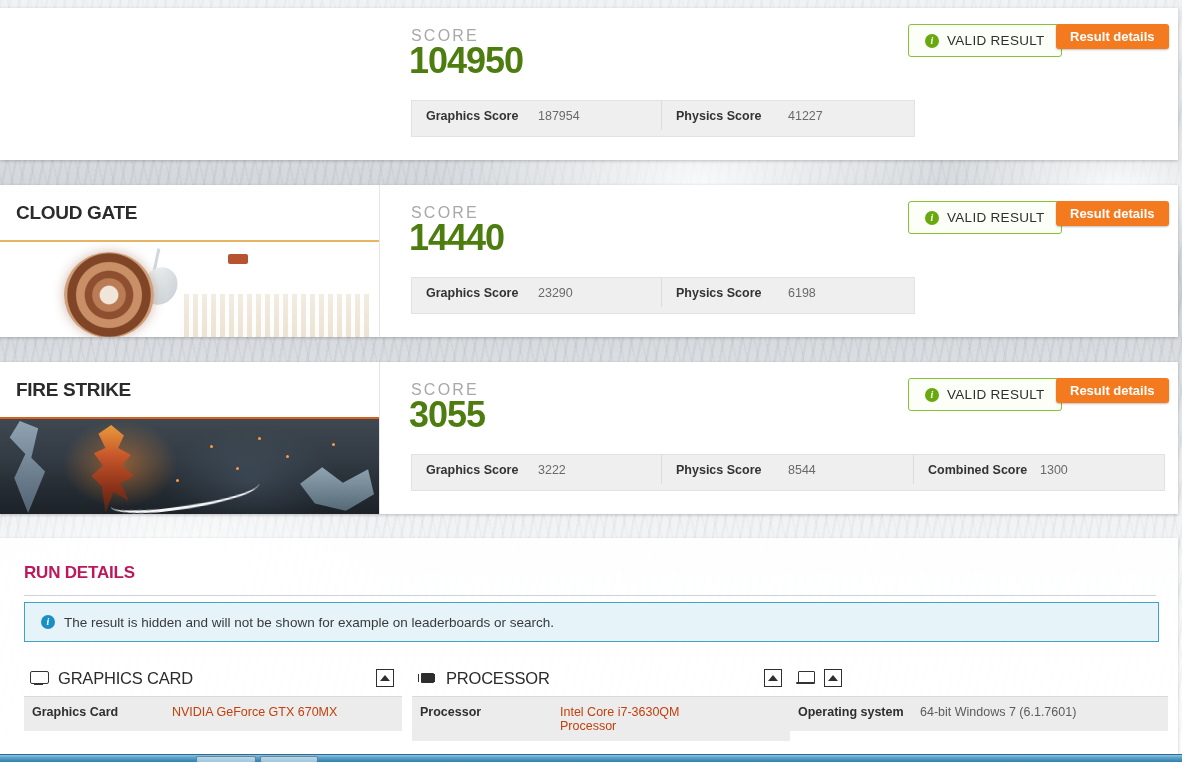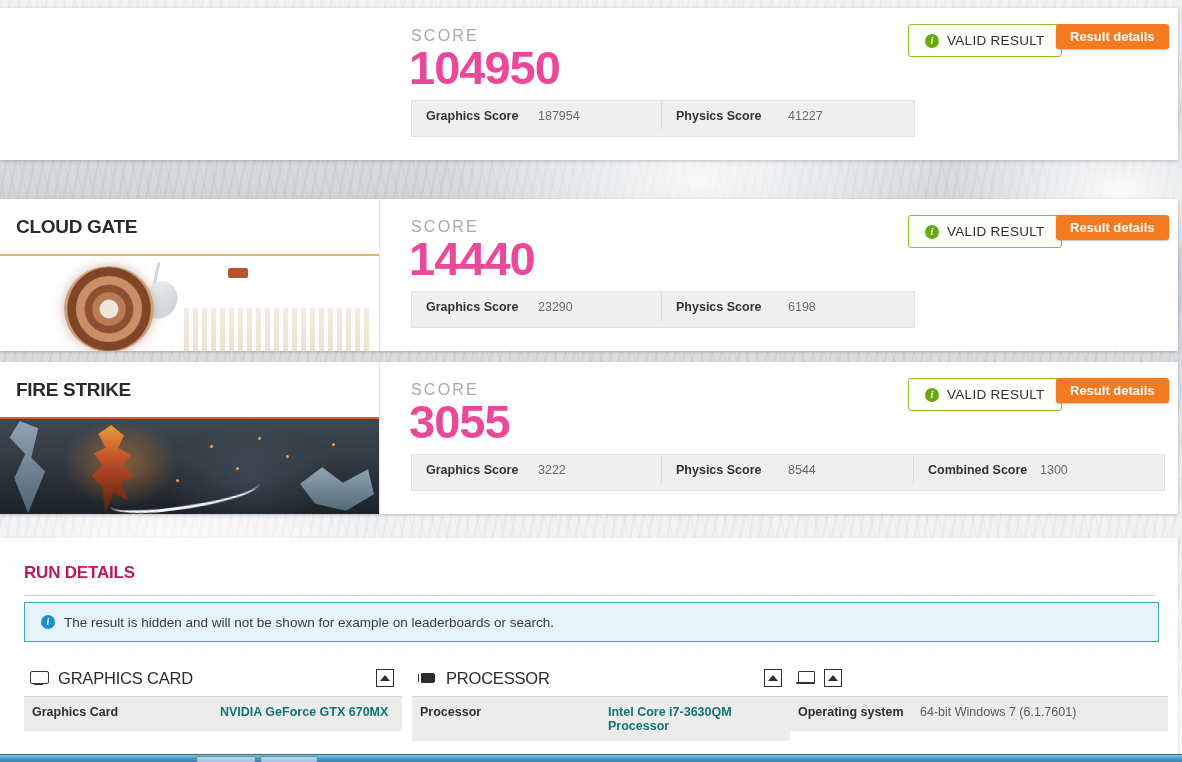--- a/index.html
+++ b/index.html
@@ -212,23 +212,23 @@
     position: absolute;
     left: 30px; top: 19px;
     font-size: 16px;
     letter-spacing: 2.2px;
     color: #a8a8a8;
     font-weight: normal;
   }
   .score-value {
     position: absolute;
     left: 28px; top: 32px;
-    font-size: 47px;
-    font-weight: bold;
-    color: #ec4899;
+    font-size: 36px;
+    font-weight: bold;
+    color: #4d7c0f;
     letter-spacing: -1px;
   }
   .subscores {
     position: absolute;
     left: 30px;
     top: 92px;
     height: 37px;
     display: flex;
     background: #efefef;
     border: 1px solid #e2e2e2;
@@ -446,23 +446,22 @@
   }
   .spec-row.alt { background: #ececec; }
   .spec-row .sk {
     width: 140px;
     font-weight: bold;
     color: #2f2f2f;
     flex: 0 0 auto;
   }
   .spec-row .sv { color: #5c5c5c; }
   .spec-row .sv.link {
-    color: #0f766e;
-    font-weight: bold;
-    margin-left: 48px;
+    color: #c2410c;
+    font-weight: normal;
   }
 
   
   #taskbar {
     position: absolute;
     left: 0; bottom: 0;
     width: 1182px; height: 8px;
     background: linear-gradient(180deg, #8fc3e0 0%, #5ea4ca 35%, #2e7fae 100%);
     z-index: 10;
     border-top: 1px solid #2c6c92;
@@ -498,21 +497,21 @@
         </div>
       </div>
       <div class="valid-badge" style="left:527px">
         <span class="info-dot">i</span>
         <span>VALID RESULT</span>
       </div>
       <button class="details-btn" style="left:675px">Result details</button>
     </div>
   </div>
 
-  <div class="bench-card" style="top:199px">
+  <div class="bench-card" style="top:185px">
     <div class="bench-left">
       <div class="bench-title">CLOUD GATE</div>
       <div class="bench-title-rule" style="background:#e6b463"></div>
       <div class="bench-art">
         <div class="art-cloud">
           <div class="city"></div>
           <div class="mast"></div>
           <div class="dish"></div>
           <div class="ring"></div>
           <div class="pod"></div>

